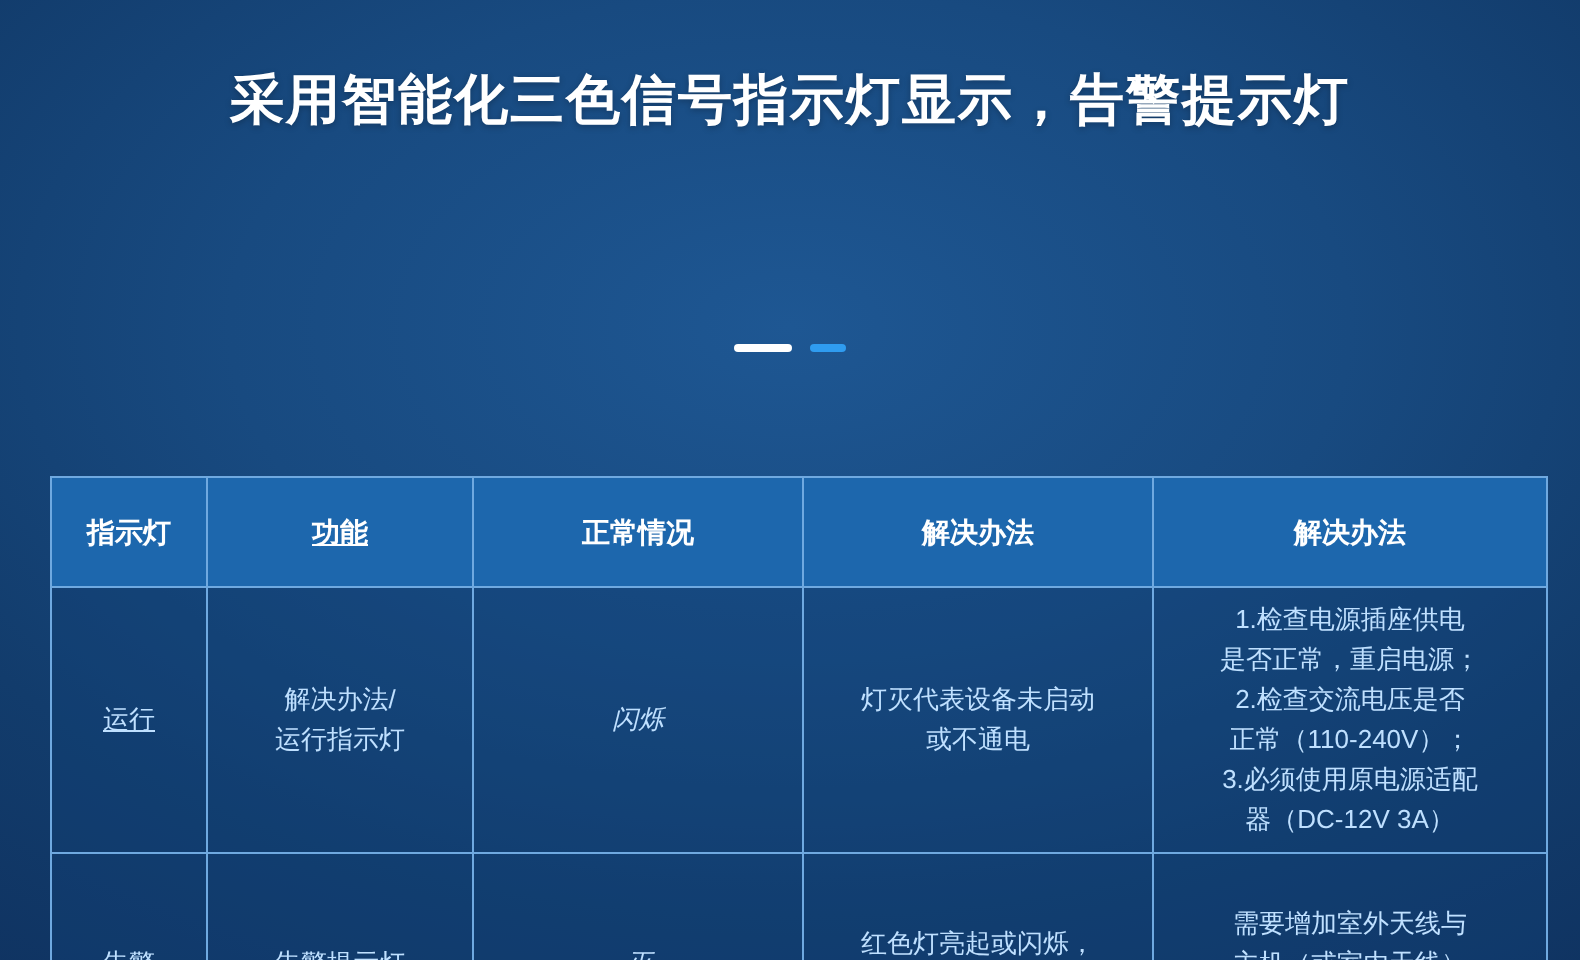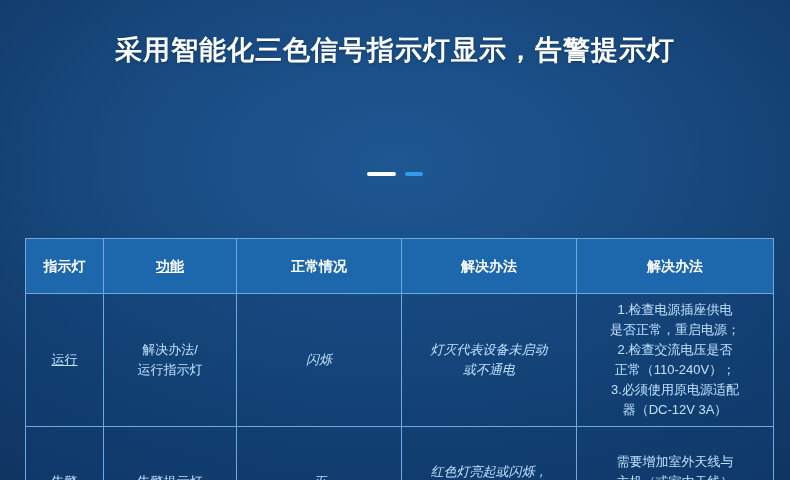--- a/index.html
+++ b/index.html
@@ -86,21 +86,21 @@
     font-weight: bold;
     height: 55px;
     font-size: 14px;
   }
   table.spec tbody td {
     background: rgba(18, 66, 120, 0.35);
   }
   td.c0 { width: 78px; text-decoration: underline; }
   td.c1 { width: 133px; }
   td.c2 { width: 157px; font-style: italic; }
-  td.c3 { width: 175px; font-style: italic; }
+  td.c3 { width: 175px; }
   td.c4 { width: 197px; }
   th.c0 { width: 78px; }
   th.c1 { width: 133px; text-decoration: underline; }
   th.c2 { width: 165px; }
   th.c3 { width: 175px; }
   th.c4 { width: 197px; }
   .cell-left {
     text-align: left;
   }
   .row-1 td { height: 128px; }

